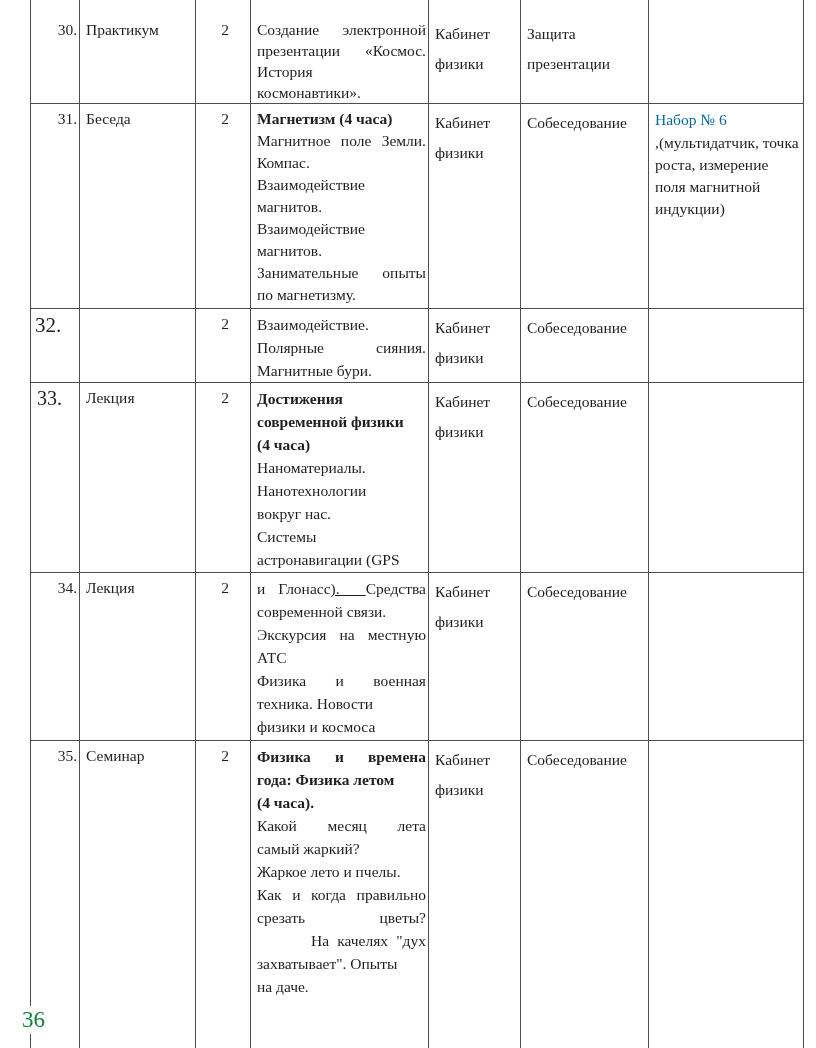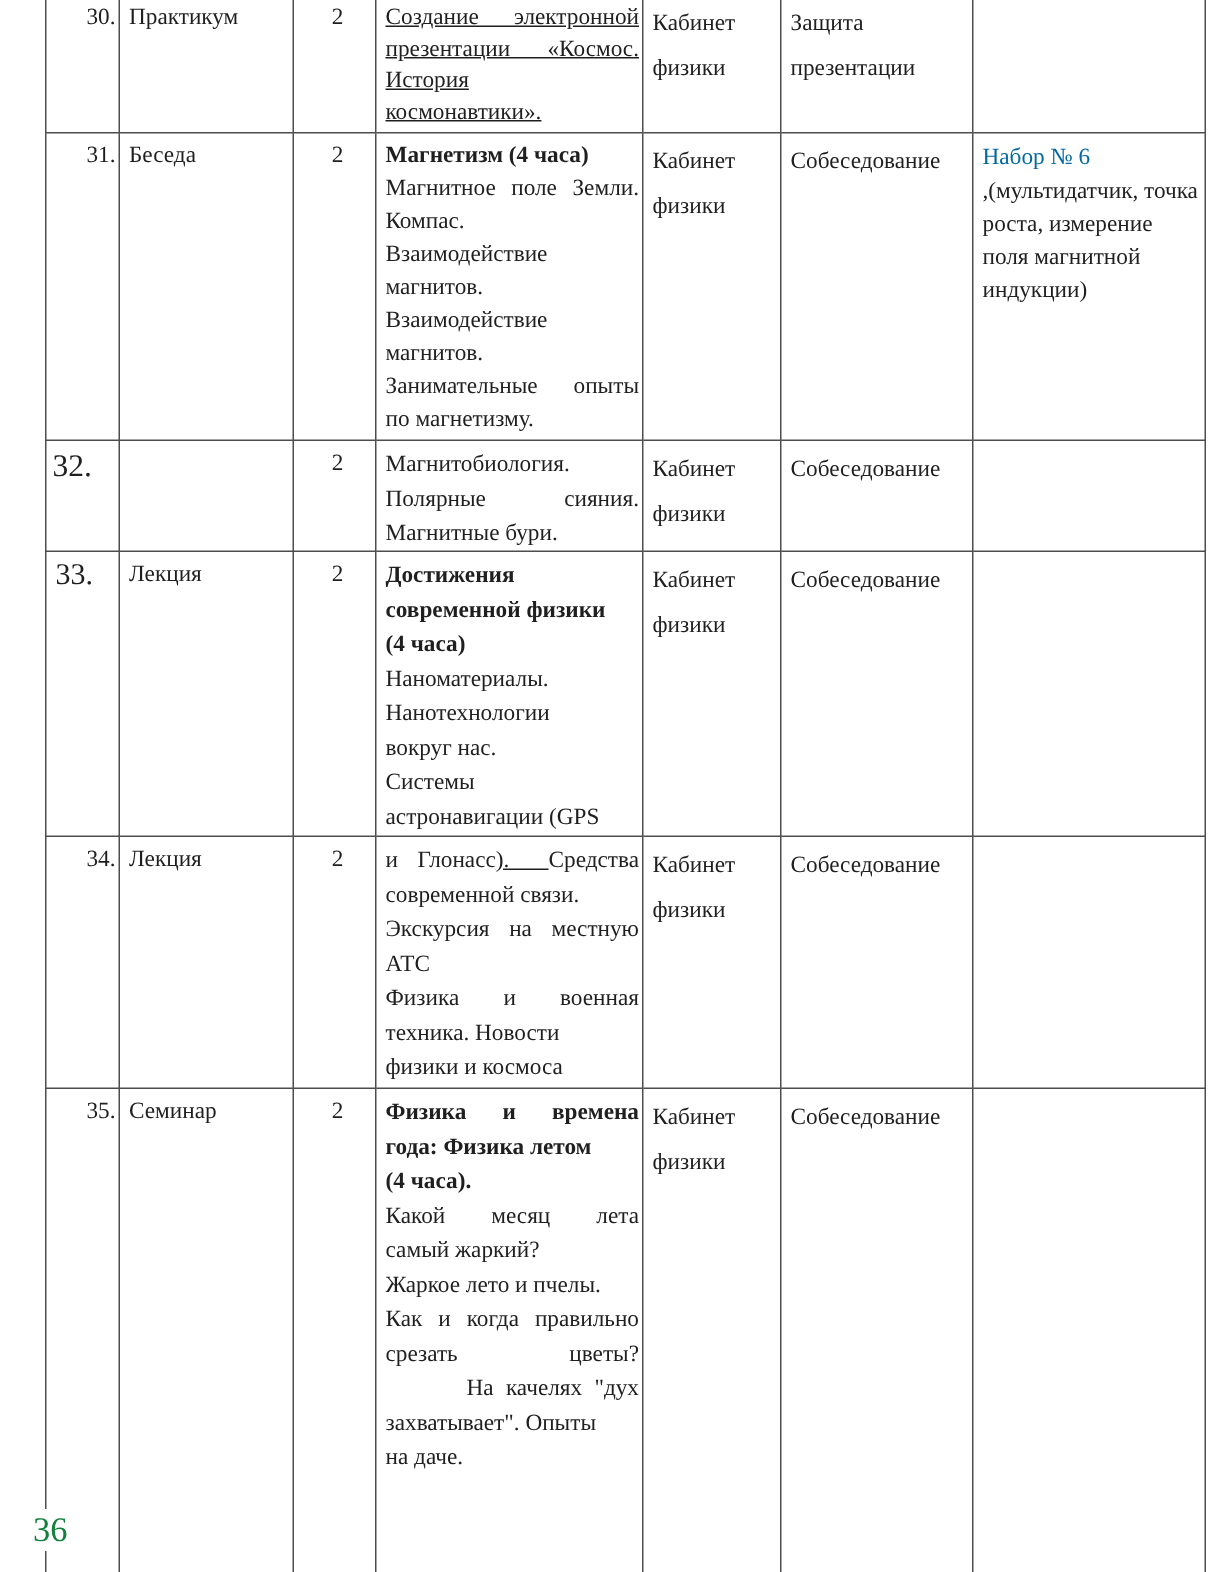--- a/index.html
+++ b/index.html
@@ -22,39 +22,39 @@
     table-layout: fixed;
     width: 773px;
   }
   table.sched td {
     border: 1px solid #4d4d4d;
     vertical-align: top;
     padding: 4px 2px 0 6px;
     font-size: 15.5px;
     overflow: hidden;
   }
-  tr.r0 td { border-top: none; padding-top: 1px; }
+  tr.r0 td { border-top: none; padding-top: 19px; }
   tr.r5 td { border-bottom: none; }
   tr.r0 { height: 88px; }
   tr.r1 { height: 205px; }
   tr.r2 { height: 74px; }
   tr.r3 { height: 190px; }
   tr.r4 { height: 168px; }
   tr.r5 { height: 336px; }
 
   td.num { text-align: right; padding-right: 3px; padding-left: 2px; font-size: 18px; line-height: 22px; }
   tr.r2 td.num { text-align: left; font-size: 21px; padding-left: 4px; line-height: 24px; margin-left: 12px; }
   tr.r3 td.num { text-align: left; font-size: 20px; padding-left: 6px; }
   td.type { line-height: 22px; }
   td.hours { text-align: center; padding-left: 0; font-size: 16px; line-height: 22px; }
   td.topic { padding-left: 5px; padding-right: 2px; }
 
   .ln { line-height: 22px; }
   tr.r2 .ln, tr.r3 .ln, tr.r4 .ln, tr.r5 .ln { line-height: 23px; }
-  tr.r0 .ln { line-height: 21px; text-decoration: underline; }
+  tr.r0 .ln { line-height: 21px; }
   .ln.b { font-weight: 700; }
   .ln.j { text-align: justify; text-align-last: justify; }
   .ln.ind { padding-left: 54px; }
   .u { text-decoration: underline; }
 
   td.loc, td.assess { padding-left: 9px; line-height: 30px; }
   td.equip { padding-left: 7px; padding-right: 4px; line-height: 22px; }
   .equip-title { display: block; color: #0369a1; line-height: 24px; }
   .equip-body { display: block; line-height: 22px; }
 
@@ -117,21 +117,21 @@
           <td class="equip">
             <span class="equip-title">Набор № 6</span>
             <span class="equip-body">,(мультидатчик, точка роста, измерение поля магнитной индукции)</span>
           </td>
         </tr>
         <tr class="r2">
           <td class="num">32.</td>
           <td class="type"></td>
           <td class="hours">2</td>
           <td class="topic">
-              <div class="ln">Магнитобиология.</div>
+              <div class="ln">Взаимодействие.</div>
               <div class="ln j">Полярные сияния.</div>
               <div class="ln">Магнитные бури.</div>
             </td>
           <td class="loc">Кабинет физики</td>
           <td class="assess">Собеседование</td>
           <td class="equip">
             <span class="equip-title"></span>
             <span class="equip-body"></span>
           </td>
         </tr>

